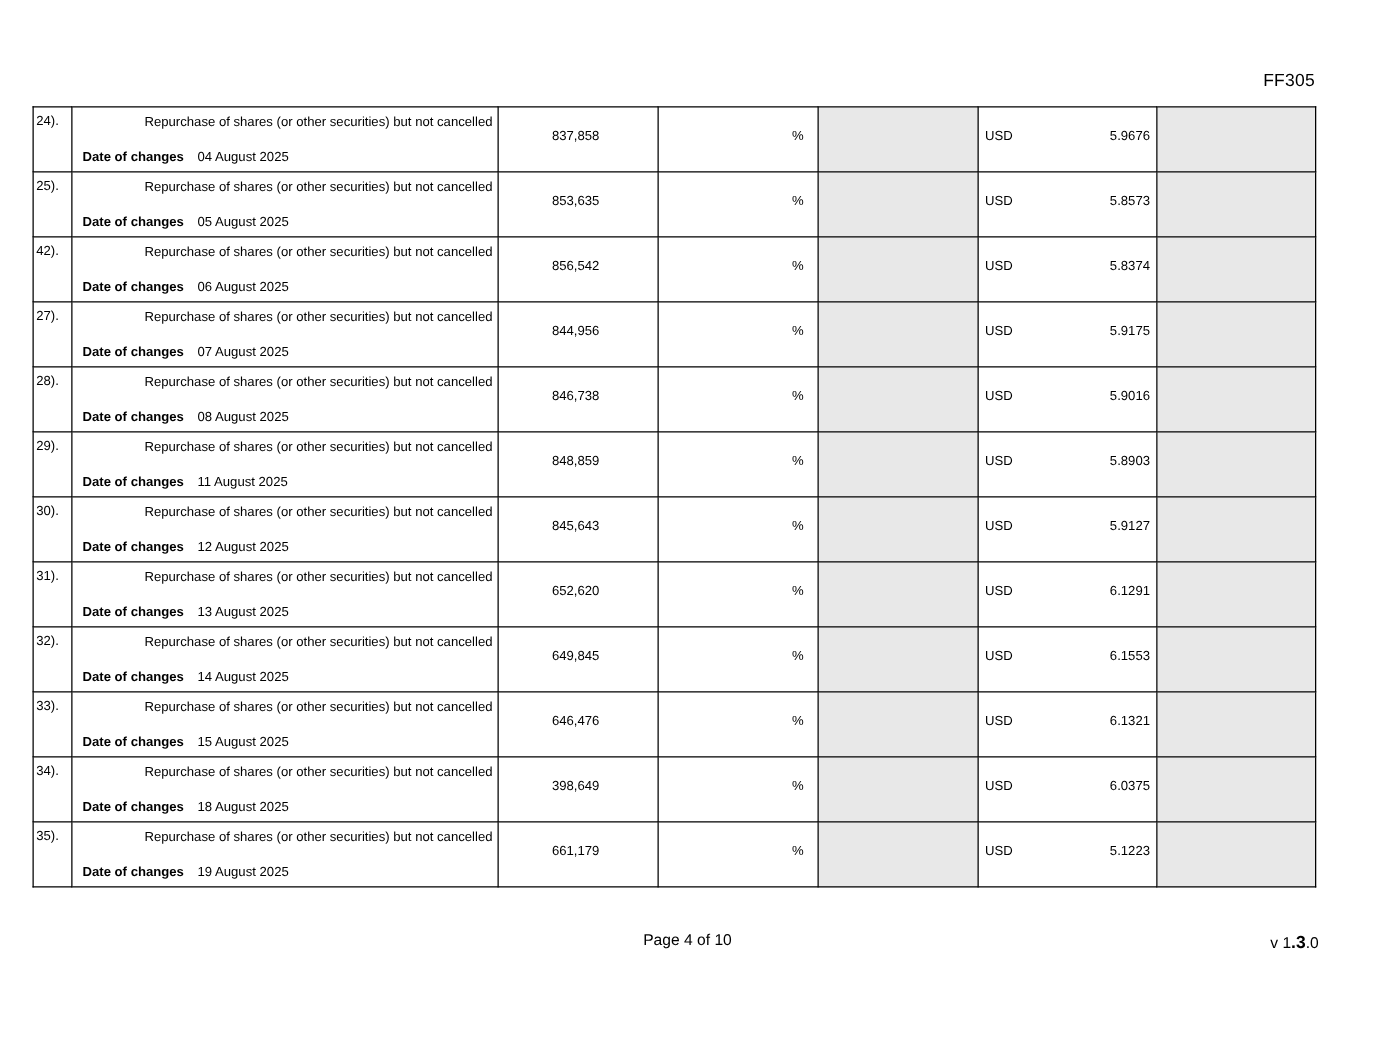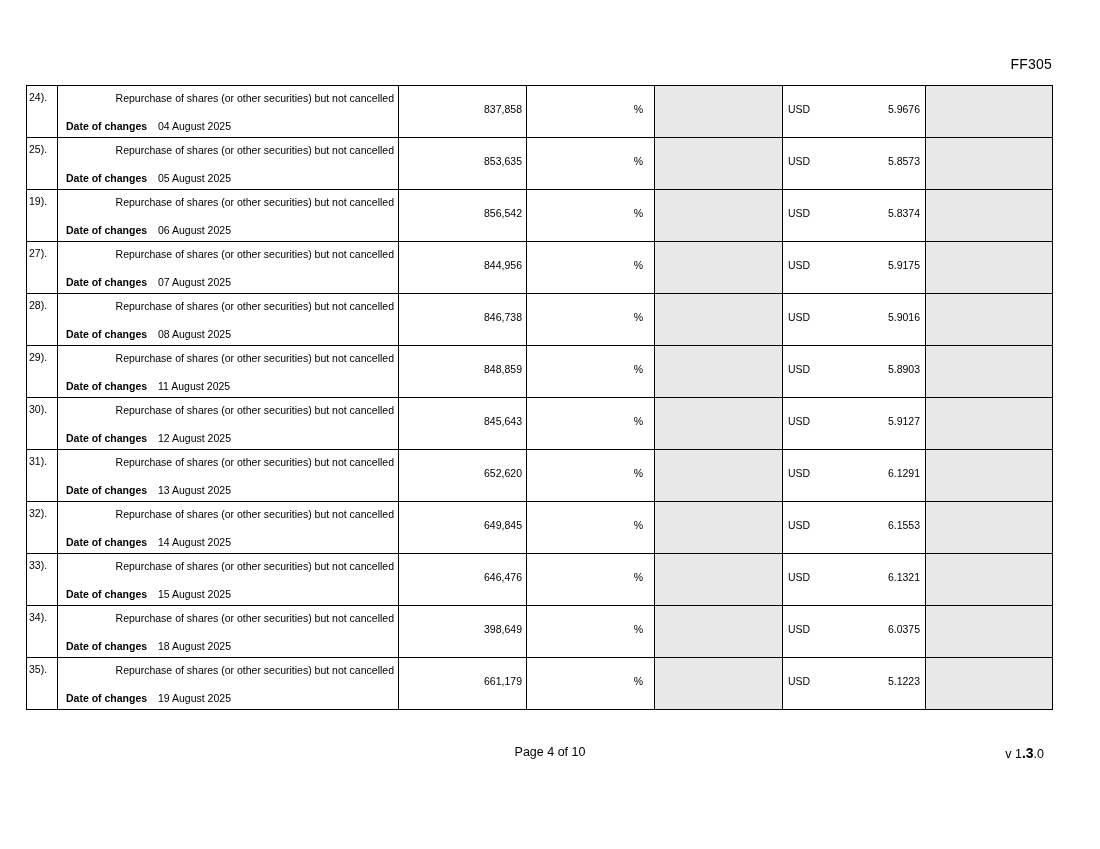--- a/index.html
+++ b/index.html
@@ -77,21 +77,21 @@
   .date-label {
     font-weight: bold;
     display: inline-block;
     width: 92px;
   }
   .date-value {
     display: inline-block;
   }
   .num-cell {
     font-size: 10.5px;
-    text-align: right;
+    text-align: center;
     padding: 17px 4px 0 0;
     white-space: nowrap;
   }
   .pct-cell {
     font-size: 10.5px;
     text-align: right;
     padding: 17px 11px 0 0;
     white-space: nowrap;
   }
   .cur-cell {
@@ -119,21 +119,21 @@
   }
   .page-num {
     position: absolute;
     left: 0;
     right: 0;
     text-align: center;
     font-size: 12.5px;
   }
   .version {
     position: absolute;
-    right: 56px;
+    right: 45px;
     top: 0;
     font-size: 12.5px;
   }
   .version .vbig {
     font-size: 14px;
     font-weight: bold;
   }
 </style>
 </head>
 <body>
@@ -190,21 +190,21 @@
             <td class="c-cur">
               <div class="cur-cell">
                 <span class="cur-code">USD</span>
                 <span class="cur-val">5.8573</span>
               </div>
             </td>
             <td class="c-shaded2"></td>
           </tr>
           <tr>
             <td class="c-num">
-              <div class="idx">19).</div>
+              <div class="idx">42).</div>
             </td>
             <td class="c-desc">
               <div class="desc-cell">
                 <div class="desc-line">Repurchase of shares (or other securities) but not cancelled</div>
                 <div class="date-line"><span class="date-label">Date of changes</span><span class="date-value">06 August 2025</span></div>
               </div>
             </td>
             <td class="c-qty">
               <div class="num-cell">856,542</div>
             </td>

